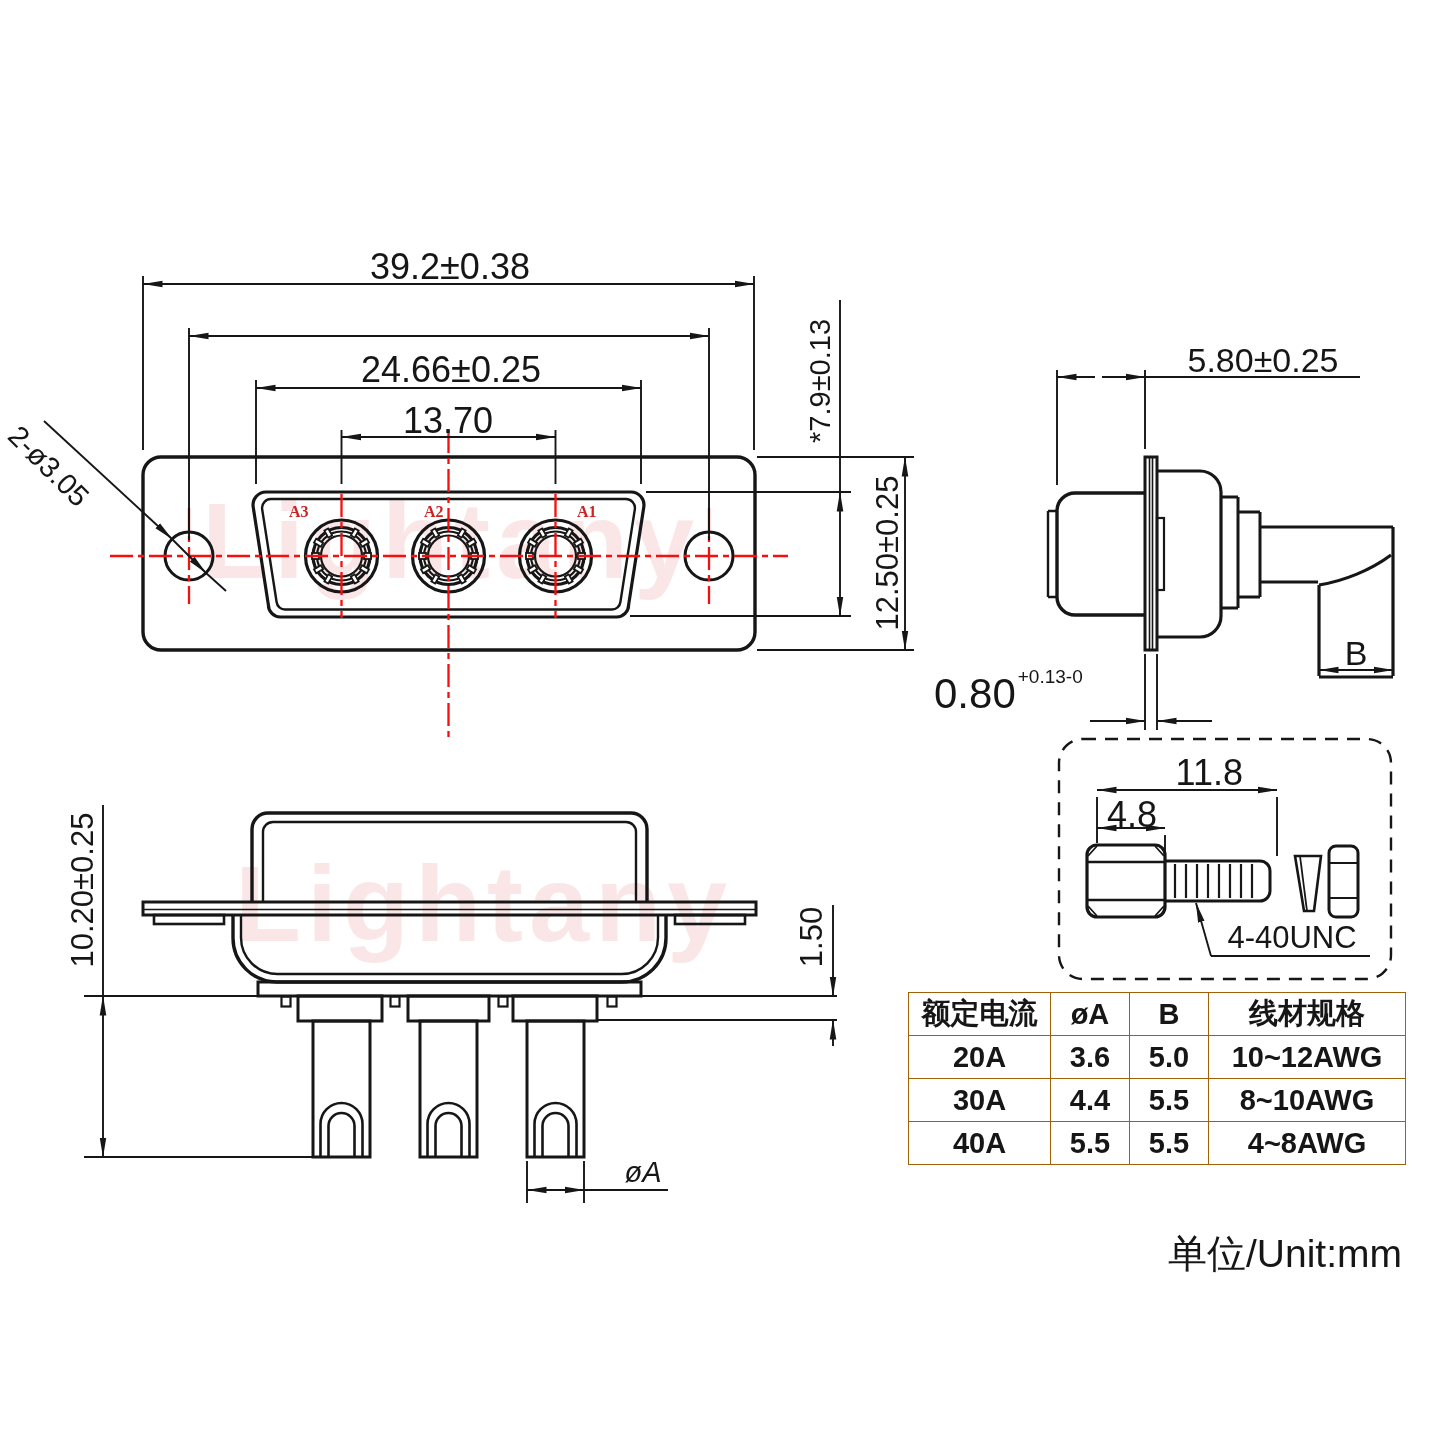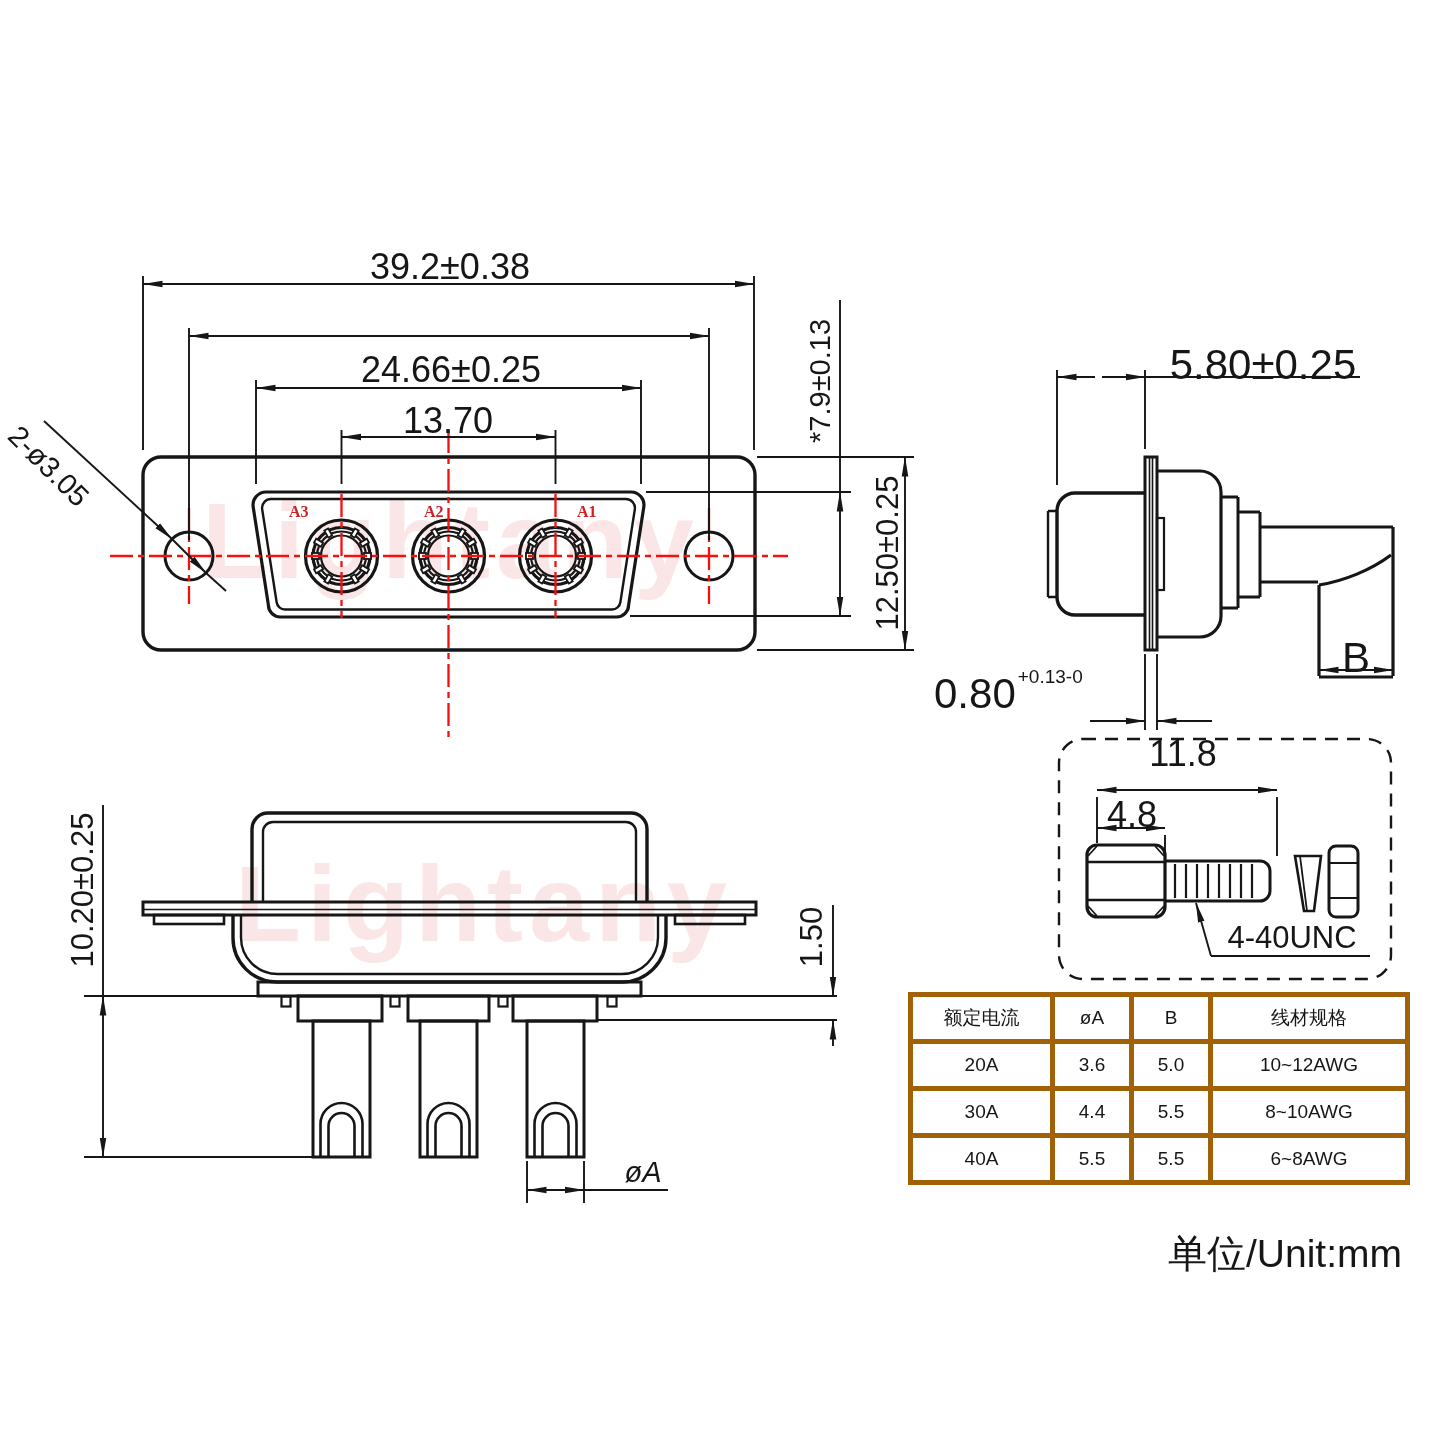--- a/index.html
+++ b/index.html
@@ -6,29 +6,29 @@
   #canvas{position:relative;width:1440px;height:1440px;background:#ffffff;overflow:hidden;
           font-family:"Liberation Sans","DejaVu Sans",sans-serif;color:#161616;}
   svg{position:absolute;left:0;top:0;}
   .lbl{position:absolute;white-space:nowrap;color:#161616;line-height:1.1;}
   .ctr{text-align:center;}
   .rot{transform:rotate(-90deg);}
   .wm{position:absolute;font-weight:bold;font-size:108px;letter-spacing:6px;
       color:#f6caca;opacity:.45;line-height:1;}
   .redlbl{position:absolute;color:#cc2222;font-size:16px;font-weight:bold;
           width:34px;text-align:left;font-family:"Liberation Serif","DejaVu Serif",serif;}
-  .fs30{font-size:36px;} .fs29{font-size:29px;} .fs31{font-size:31px;} .fs34{font-size:42px;}
+  .fs30{font-size:36px;} .fs29{font-size:29px;} .fs31{font-size:31px;} .fs34{font-size:34px;}
   .tolwrap{position:absolute;display:flex;align-items:flex-start;}
   .tolwrap .main{font-size:42px;}
   .tolstack{display:flex;flex-direction:row;margin-left:2px;margin-top:-3px;}
   .tolstack span{font-size:19px;line-height:1.0;}
   #spec-table{position:absolute;left:908px;top:992px;border-collapse:collapse;
               table-layout:fixed;width:497px;}
-  #spec-table th,#spec-table td{border:5px solid #a16207;text-align:center;
-              font-weight:normal;font-size:19px;padding:0;height:42px;}
+  #spec-table th,#spec-table td{border:1px solid #a16207;text-align:center;
+              font-weight:bold;font-size:29px;padding:0;height:42px;}
   #unit-note{position:absolute;left:1100px;top:1227px;width:302px;text-align:right;font-size:39px;}
 </style>
 </head>
 <body>
 
 <div id="canvas">
 
   <div class="wm" style="left:202px;top:487px;">Lightany</div>
   <div class="wm" style="left:235px;top:850px;">Lightany</div>
 
@@ -209,21 +209,21 @@
   <div class="lbl ctr fs34" style="left:1123px;top:342px;width:280px;">5.80±0.25</div>
   <div class="lbl ctr fs34" style="left:1331px;top:635px;width:50px;">B</div>
   <div class="tolwrap" style="left:934px;top:670px;">
     <span class="main">0.80</span>
     <span class="tolstack">
       <span>+0.13</span>
       <span>-0</span>
     </span>
   </div>
 
-  <div class="lbl ctr fs30" style="left:1123px;top:734px;width:120px;">11.8</div>
+  <div class="lbl ctr fs30" style="left:1123px;top:753px;width:120px;text-align:right;">11.8</div>
   <div class="lbl ctr fs30" style="left:1078px;top:795px;width:108px;">4.8</div>
   <div class="lbl ctr fs31" style="left:1190px;top:921px;width:204px;">4-40UNC</div>
 
   <div class="lbl ctr rot fs31" style="left:-62px;top:873px;width:290px;">10.20±0.25</div>
   <div class="lbl ctr rot fs31" style="left:762px;top:920px;width:100px;">1.50</div>
   <div class="lbl ctr fs29" style="left:603px;top:1157px;width:80px;font-style:italic;">øA</div>
 
   <table id="spec-table">
     <colgroup>
         <col style="width:142px">
@@ -247,19 +247,19 @@
     <tr>
       <td>30A</td>
       <td>4.4</td>
       <td>5.5</td>
       <td>8~10AWG</td>
     </tr>
     <tr>
       <td>40A</td>
       <td>5.5</td>
       <td>5.5</td>
-      <td>6~8AWG</td>
+      <td>4~8AWG</td>
     </tr>
   </tbody>
     </table>
   <div id="unit-note">单位/Unit:mm</div>
 
 </div>
 
 </body></html>

